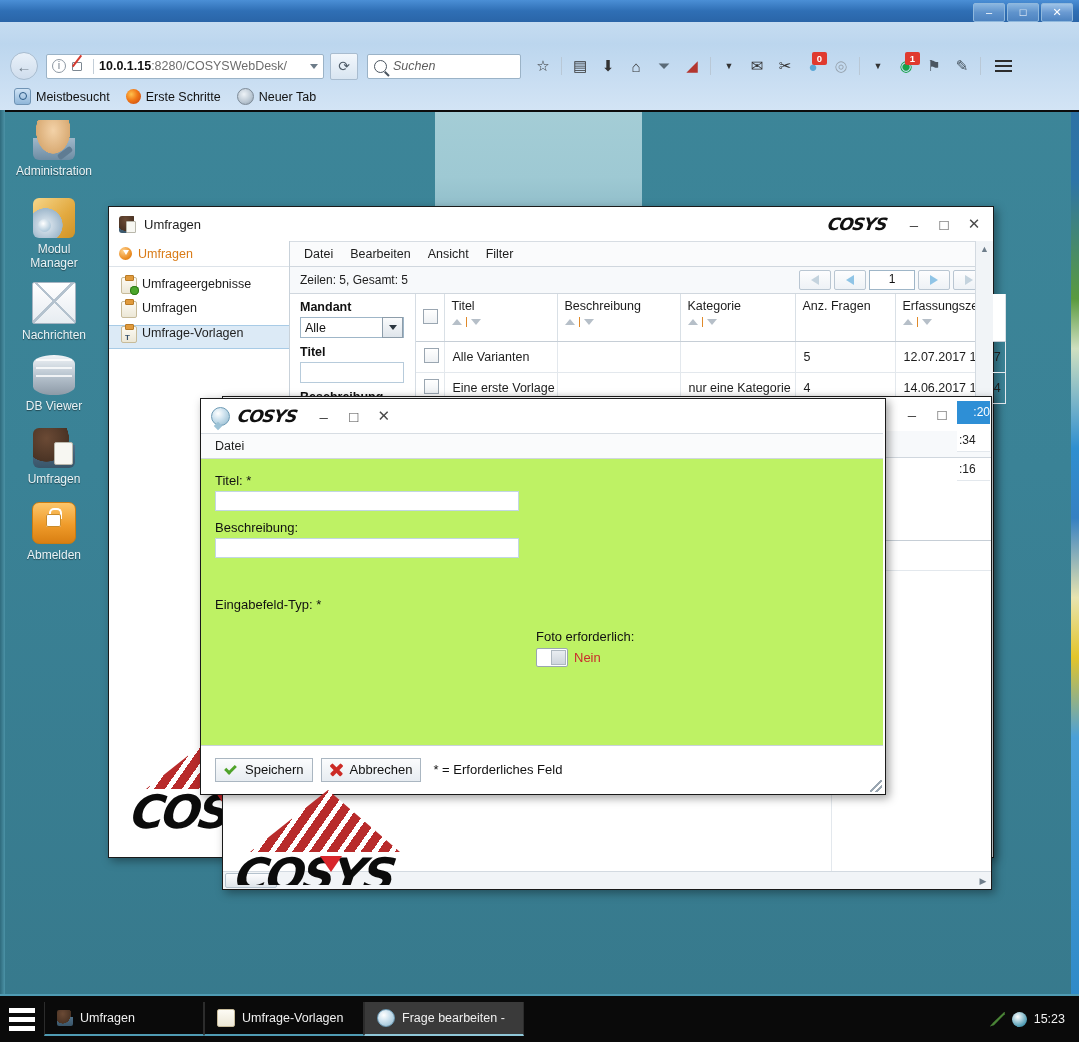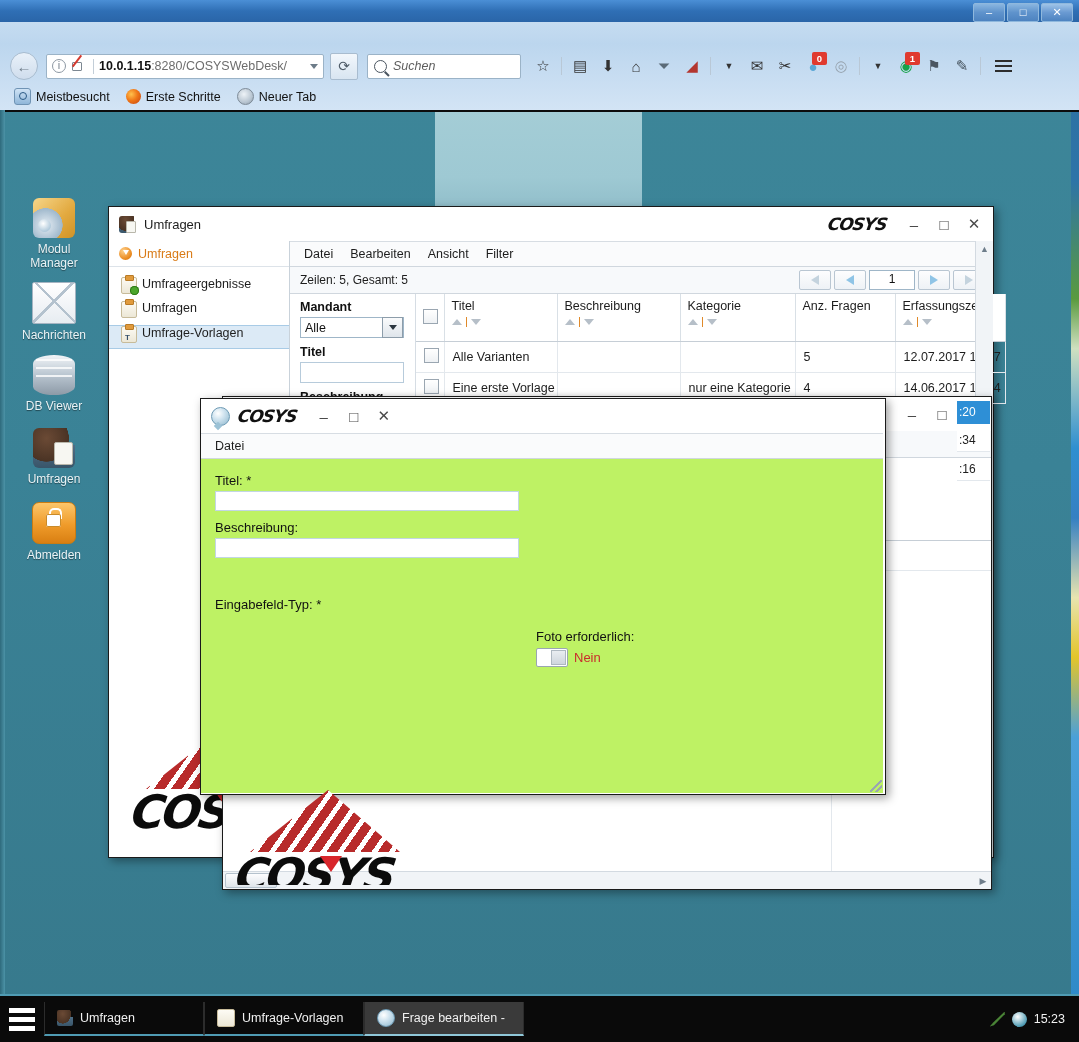--- a/index.html
+++ b/index.html
@@ -407,20 +407,24 @@
     <div class="bm">
       <span class="bmicon globe"></span>
       <span>Neuer Tab</span>
     </div>
   </div>
 </div>
 
 <div id="launcher">
   <div class="rail"></div>
 
+  <div class="launch-item" style="top:10px;">
+    <div class="ic ic-admin"></div>
+    <div>Administration</div>
+  </div>
 
   <div class="launch-item" style="top:172px;">
     <div class="ic ic-mail"></div>
     <div>Nachrichten</div>
   </div>
 
   <div class="launch-item" style="top:88px;">
     <div class="ic ic-modul"></div>
     <div>Modul</div>
     <div>Manager</div>
@@ -648,21 +652,21 @@
     <div style="position:absolute;left:0;top:109px;right:0;height:30px;border-bottom:1px solid #e3e8ed;"></div>
     <div style="position:absolute;left:608px;top:61px;width:1px;bottom:0;background:#e3e8ed;"></div>
     <div style="position:absolute;left:0;right:0;bottom:0;height:17px;background:#f1f4f7;border-top:1px solid #d3dae1;display:flex;align-items:center;">
       <div style="width:50px;height:13px;margin-left:2px;background:linear-gradient(180deg,#fdfdfe,#dfe5eb);border:1px solid #b5c2cd;border-radius:2px;"></div>
       <div style="flex:1 1 auto;"></div>
       <div style="width:16px;text-align:center;color:#6e7d8a;font-size:9px;">▶</div>
     </div>
   </div>
 </div>
 
-<div style="position:absolute;left:957px;top:401px;width:33px;height:23px;background:#2e8fd6;color:#fff;font-size:12px;line-height:23px;padding-left:2px;box-sizing:border-box;overflow:hidden;">:20</div>
+<div style="position:absolute;left:957px;top:401px;width:33px;height:23px;background:#2e8fd6;color:#fff;font-size:12px;line-height:23px;padding-left:2px;box-sizing:border-box;overflow:hidden;text-align:right;">:20</div>
 <div style="position:absolute;left:957px;top:429px;width:33px;height:23px;background:#fff;color:#1d1d1d;font-size:12px;line-height:23px;padding-left:2px;box-sizing:border-box;overflow:hidden;border-bottom:1px solid #e3e8ed;">:34</div>
 <div style="position:absolute;left:957px;top:458px;width:33px;height:23px;background:#fff;color:#1d1d1d;font-size:12px;line-height:23px;padding-left:2px;box-sizing:border-box;overflow:hidden;border-bottom:1px solid #e3e8ed;">:16</div>
 
 <div class="win" id="win-dialog">
   <div class="win-title">
     <span class="wt-icon bubble"></span>
     <span class="cosys-logo">COSYS</span>
     <span class="win-ctl">
       <span>–</span>
       <span>□</span>
@@ -690,20 +694,31 @@
         <div class="dlg-label">Foto erforderlich:</div>
         <div class="toggle">
           <span class="sw">
               <i></i>
             </span>
           <span class="state">Nein</span>
         </div>
       </div>
     </div>
 
+    <div id="dlg-footer">
+      <div class="btn">
+        <span class="chk-green"></span>
+        <span>Speichern</span>
+      </div>
+      <div class="btn">
+        <span class="x-red"></span>
+        <span>Abbrechen</span>
+      </div>
+      <div id="req-note">* = Erforderliches Feld</div>
+    </div>
     <div id="dlg-resize"></div>
   </div>
 </div>
 
 <div style="position:absolute;left:228px;top:790px;width:175px;height:95px;overflow:hidden;">
   <div class="cosys-big">
     <div class="stripes"></div>
     <div class="word">COSYS</div>
     <div class="tri"></div>
   </div>

